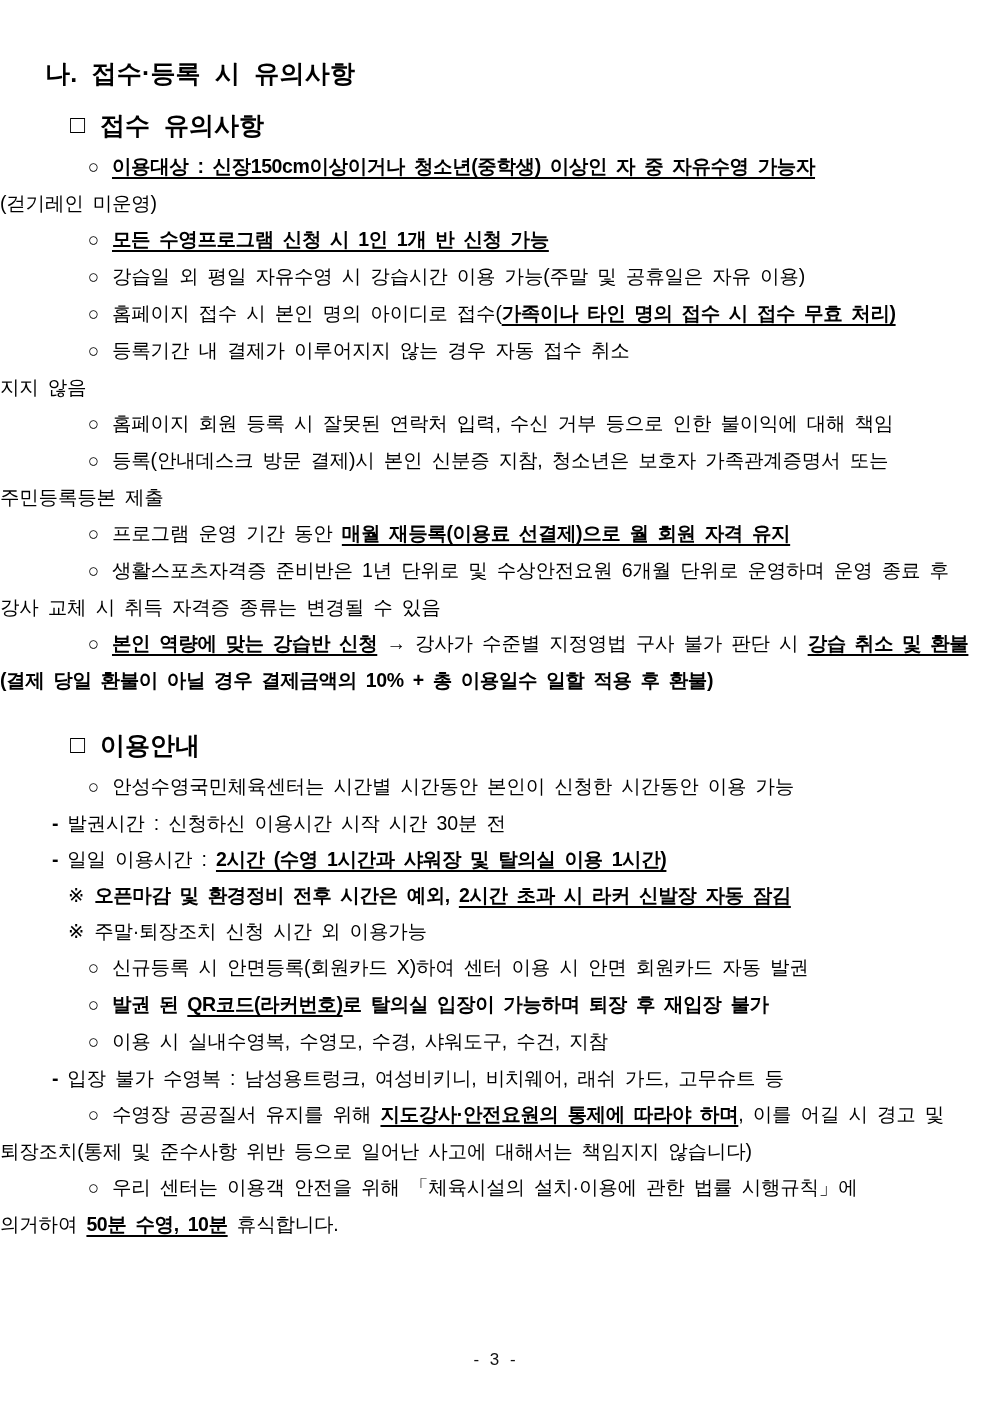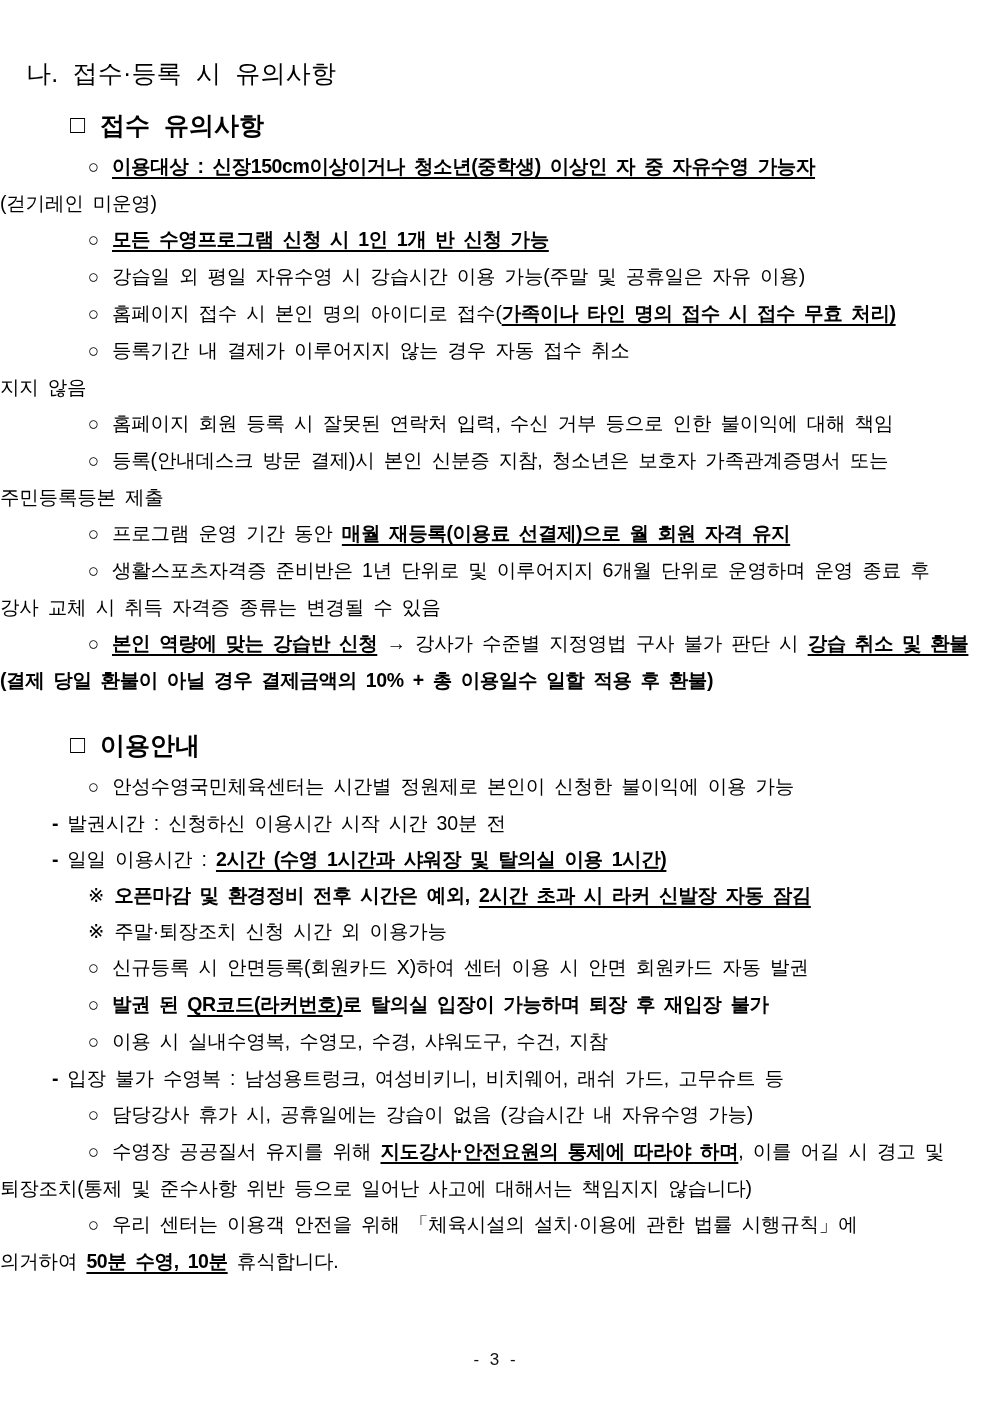--- a/index.html
+++ b/index.html
@@ -3,40 +3,40 @@
 <meta charset="utf-8">
 <style>
   html,body { margin:0; padding:0; background:#ffffff; }
   body { width:992px; height:1403px; }
   .page {
     position:relative; width:992px; height:1403px; overflow:hidden;
     background:#ffffff; color:#000;
     font-family:"Liberation Sans","DejaVu Sans",sans-serif;
   }
   .h1 {
-    margin:0; padding:58px 0 0 26px;
-    font-size:25px; font-weight:400; line-height:30px;
+    margin:0; padding:58px 0 0 45px;
+    font-size:25px; font-weight:700; line-height:30px;
     letter-spacing:0.2px; word-spacing:7px; white-space:nowrap;
   }
   section { display:block; }
   .h2 {
     margin:20px 0 6px 70px;
     font-size:25px; font-weight:600; line-height:34px;
     word-spacing:7px; white-space:nowrap;
   }
   section + section .h2 { margin-top:30px; }
   .h2mk { display:inline-block; margin-right:15px; position:relative; top:-1px; font-weight:500; }
   .ln {
     font-size:19.5px; line-height:36px; letter-spacing:-0.2px;
     word-spacing:4px; white-space:nowrap;
   }
   .ln.bullet { padding-left:88px; }
   .ln.cont   { }
   .ln.dash   { padding-left:52px; }
-  .ln.note   { padding-left:88px; }
+  .ln.note   { padding-left:68px; }
   .mk { display:inline-block; margin-right:13px; }
   .bullet .mk { font-size:18.5px; }
   .dash .mk { margin-right:9px; font-weight:700; }
   .note .mk { margin-right:10px; }
   .b { font-weight:700; letter-spacing:-0.4px; }
   .u { text-decoration:underline; text-underline-offset:4px; text-decoration-thickness:1.8px; }
   .pageno {
     position:absolute; left:0; right:0; top:1350px; text-align:center;
     font-size:17px; letter-spacing:3px; color:#111;
   }
@@ -55,37 +55,36 @@
         <div class="ln cont"><span class="">(걷기레인 미운영)</span></div>
         <div class="ln bullet"><span class="mk">○</span><span class="b u">모든 수영프로그램 신청 시 1인 1개 반 신청 가능</span></div>
         <div class="ln bullet"><span class="mk">○</span><span class="">강습일 외 평일 자유수영 시 강습시간 이용 가능(주말 및 공휴일은 자유 이용)</span></div>
         <div class="ln bullet"><span class="mk">○</span><span class="">홈페이지 접수 시 본인 명의 아이디로 접수(</span><span class="b u">가족이나 타인 명의 접수 시 접수 무효 처리)</span></div>
         <div class="ln bullet"><span class="mk">○</span><span class="">등록기간 내 결제가 이루어지지 않는 경우 자동 접수 취소</span></div>
         <div class="ln cont"><span class="">지지 않음</span></div>
         <div class="ln bullet"><span class="mk">○</span><span class="">홈페이지 회원 등록 시 잘못된 연락처 입력, 수신 거부 등으로 인한 불이익에  대해 책임</span></div>
         <div class="ln bullet"><span class="mk">○</span><span class="">등록(안내데스크 방문 결제)시 본인 신분증 지참, 청소년은 보호자 가족관계증명서 또는</span></div>
         <div class="ln cont"><span class="">주민등록등본 제출</span></div>
         <div class="ln bullet"><span class="mk">○</span><span class="">프로그램 운영 기간 동안 </span><span class="b u">매월 재등록(이용료 선결제)으로 월 회원 자격 유지</span></div>
-        <div class="ln bullet"><span class="mk">○</span><span class="">생활스포츠자격증 준비반은 1년 단위로 및 이루어지지 6개월 단위로 운영하며 운영 종료 후</span></div>
+        <div class="ln bullet"><span class="mk">○</span><span class="">생활스포츠자격증 준비반은 1년 단위로 및 수상안전요원 6개월 단위로 운영하며 운영 종료 후</span></div>
         <div class="ln cont"><span class="">강사 교체 시 취득 자격증 종류는 변경될 수 있음</span></div>
         <div class="ln bullet"><span class="mk">○</span><span class="b u">본인 역량에 맞는 강습반 신청</span><span class=""> → 강사가 수준별 지정영법 구사 불가 판단 시 </span><span class="b u">강습 취소 및 환불</span></div>
         <div class="ln cont"><span class="b ">(결제 당일 환불이 아닐 경우 결제금액의 10% + 총 이용일수 일할 적용 후 환불)</span></div>
       </section>
       <section>
         <div class="h2"><span class="h2mk">□</span><span>이용안내</span></div>
-        <div class="ln bullet"><span class="mk">○</span><span class="">안성수영국민체육센터는 시간별 정원제로 본인이 신청한 불이익에 이용 가능</span></div>
+        <div class="ln bullet"><span class="mk">○</span><span class="">안성수영국민체육센터는 시간별 시간동안 본인이 신청한 시간동안 이용 가능</span></div>
         <div class="ln dash"><span class="mk">-</span><span class="">발권시간 : 신청하신 이용시간 시작 시간 30분 전</span></div>
         <div class="ln dash"><span class="mk">-</span><span class="">일일 이용시간 : </span><span class="b u">2시간 (수영 1시간과 샤워장 및 탈의실 이용 1시간)</span></div>
         <div class="ln note"><span class="mk">※</span><span class="b ">오픈마감 및 환경정비 전후 시간은 예외, </span><span class="b u">2시간 초과 시 라커 신발장 자동 잠김</span></div>
         <div class="ln note"><span class="mk">※</span><span class="">주말·퇴장조치 신청 시간 외 이용가능</span></div>
         <div class="ln bullet"><span class="mk">○</span><span class="">신규등록 시 안면등록(회원카드 X)하여 센터 이용 시 안면 회원카드 자동 발권</span></div>
         <div class="ln bullet"><span class="mk">○</span><span class="b ">발권 된 </span><span class="b u">QR코드(라커번호)</span><span class="b ">로 탈의실 입장이 가능하며 퇴장 후 재입장 불가</span></div>
         <div class="ln bullet"><span class="mk">○</span><span class="">이용 시 실내수영복, 수영모, 수경, 샤워도구, 수건, 지참</span></div>
         <div class="ln dash"><span class="mk">-</span><span class="">입장 불가 수영복 : 남성용트렁크, 여성비키니, 비치웨어, 래쉬 가드, 고무슈트 등</span></div>
-        <div class="ln bullet"><span class="mk">○</span><span class="">담당강사 휴가 시, 공휴일에는 강습이 없음 (강습시간 내 자유수영 가능)</span></div>
         <div class="ln bullet"><span class="mk">○</span><span class="">수영장 공공질서 유지를 위해 </span><span class="b u">지도강사·안전요원의 통제에 따라야 하며</span><span class="">, 이를 어길 시 경고 및</span></div>
         <div class="ln cont"><span class="">퇴장조치(통제 및 준수사항 위반 등으로 일어난 사고에 대해서는 책임지지 않습니다)</span></div>
         <div class="ln bullet"><span class="mk">○</span><span class="">우리 센터는 이용객 안전을 위해 「체육시설의 설치·이용에 관한 법률 시행규칙」에</span></div>
         <div class="ln cont"><span class="">의거하여 </span><span class="b u">50분 수영, 10분</span><span class=""> 휴식합니다.</span></div>
       </section>
     </div>
   <div class="pageno">- 3 -</div>
 </div>
 
 </body></html>

